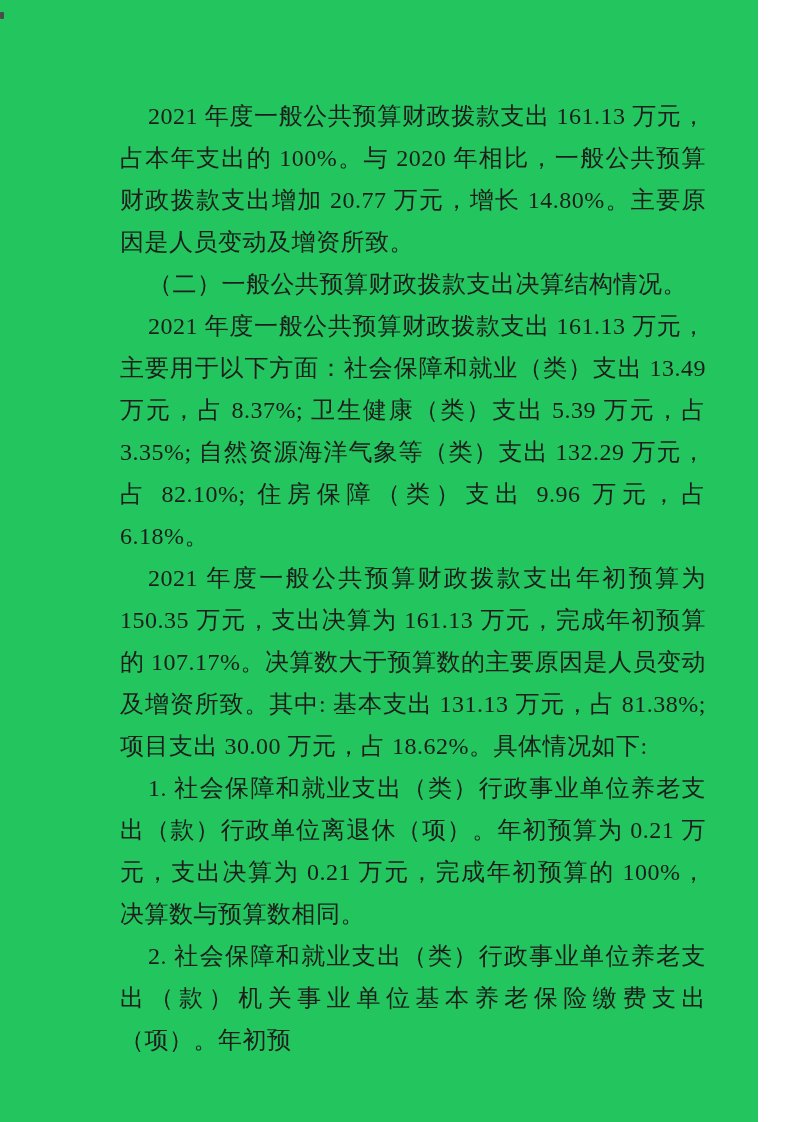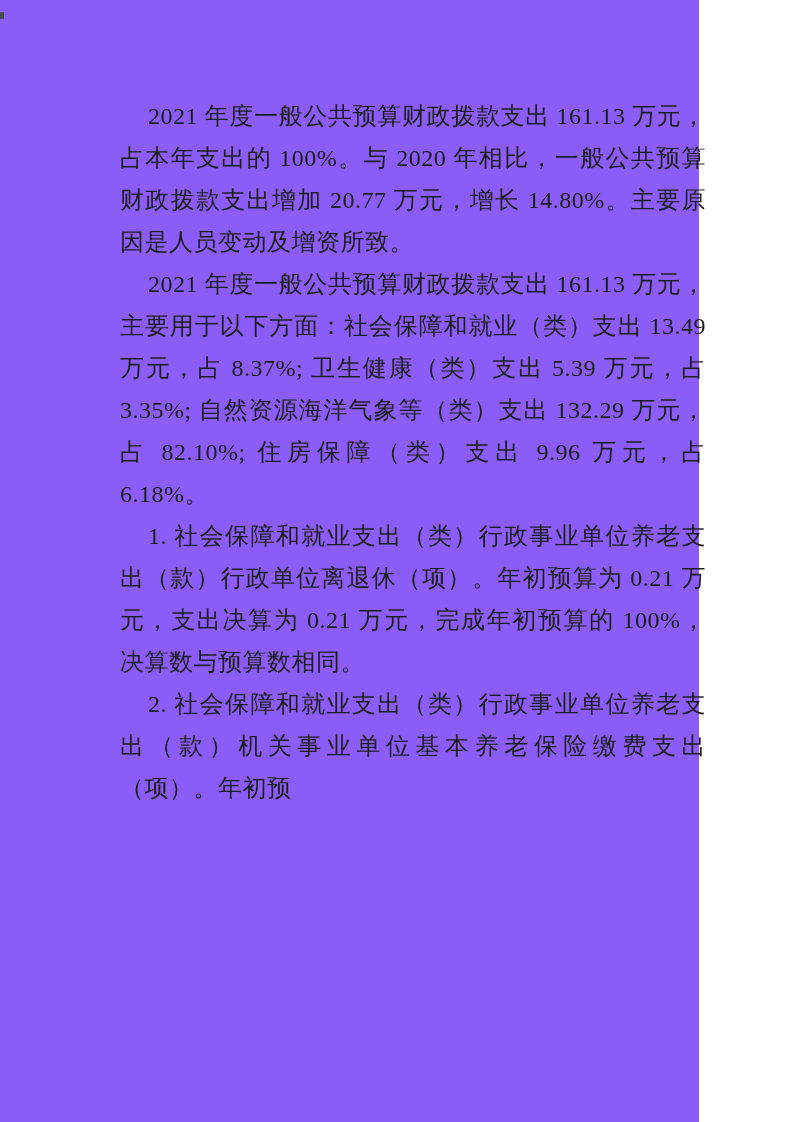--- a/index.html
+++ b/index.html
@@ -10,23 +10,23 @@
     width: 793px;
     height: 1122px;
     position: relative;
     background: #ffffff;
     overflow: hidden;
     font-family: "Liberation Serif", "DejaVu Serif", serif;
   }
   .page {
     position: absolute;
     left: 0; top: 0;
-    width: 699px;
+    width: 758px;
     height: 1122px;
-    background: #8b5cf6;
+    background: #22c55e;
   }
   .scan-artifact {
     position: absolute;
     left: 0;
     top: 12px;
     width: 4px;
     height: 7px;
     background: #4b4b4b;
     border-radius: 1px;
   }
@@ -49,17 +49,19 @@
   .run { font-weight: normal; }
   .run.bold { font-weight: 400; }
 </style>
 </head>
 <body style="background: rgb(255, 255, 255);">
 
 <div class="page">
   <div class="scan-artifact"></div>
   <div class="doc-body" style="color: rgb(29, 29, 29);">
     <p><span class="run">2021 年度一般公共预算财政拨款支出 161.13 万元，占本年支出的 100%。与 2020 年相比，一般公共预算财政拨款支出增加 20.77 万元，增长 14.80%。主要原因是人员变动及增资所致。</span></p>
+    <p><span class="run">（二）一般公共预算财政拨款支出决算结构情况。</span></p>
     <p><span class="run">2021 年度一般公共预算财政拨款支出 161.13 万元，主要用于以下方面：</span><span class="run bold">社会保障和就业（类）</span><span class="run">支出 13.49 万元，占 8.37%; </span><span class="run bold">卫生健康（类）</span><span class="run">支出 5.39 万元，占 3.35%; </span><span class="run bold">自然资源海洋气象等（类）</span><span class="run">支出 132.29 万元，占 82.10%; </span><span class="run bold">住房保障（类）</span><span class="run">支出 9.96 万元，占 6.18%。</span></p>
+    <p><span class="run">2021 年度一般公共预算财政拨款支出年初预算为 150.35 万元，支出决算为 161.13 万元，完成年初预算的 107.17%。决算数大于预算数的主要原因是人员变动及增资所致。其中: 基本支出 131.13 万元，占 81.38%; 项目支出 30.00 万元，占 18.62%。具体情况如下:</span></p>
     <p><span class="run">1. </span><span class="run bold">社会保障和就业支出（类）行政事业单位养老支出（款）行政单位离退休（项）</span><span class="run">。年初预算为 0.21 万元，支出决算为 0.21 万元，完成年初预算的 100%，决算数与预算数相同。</span></p>
     <p><span class="run">2. </span><span class="run bold">社会保障和就业支出（类）行政事业单位养老支出（款）机关事业单位基本养老保险缴费支出（项）</span><span class="run">。年初预</span></p>
   </div>
 </div>
 
 </body></html>

